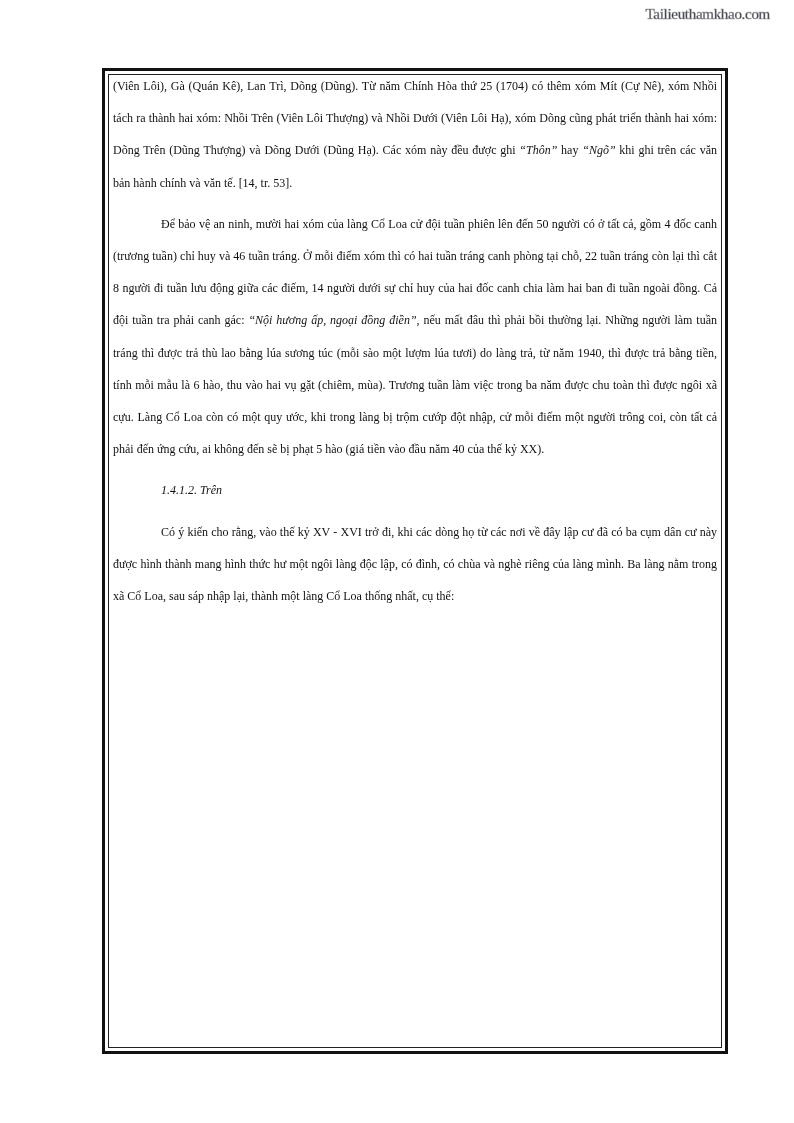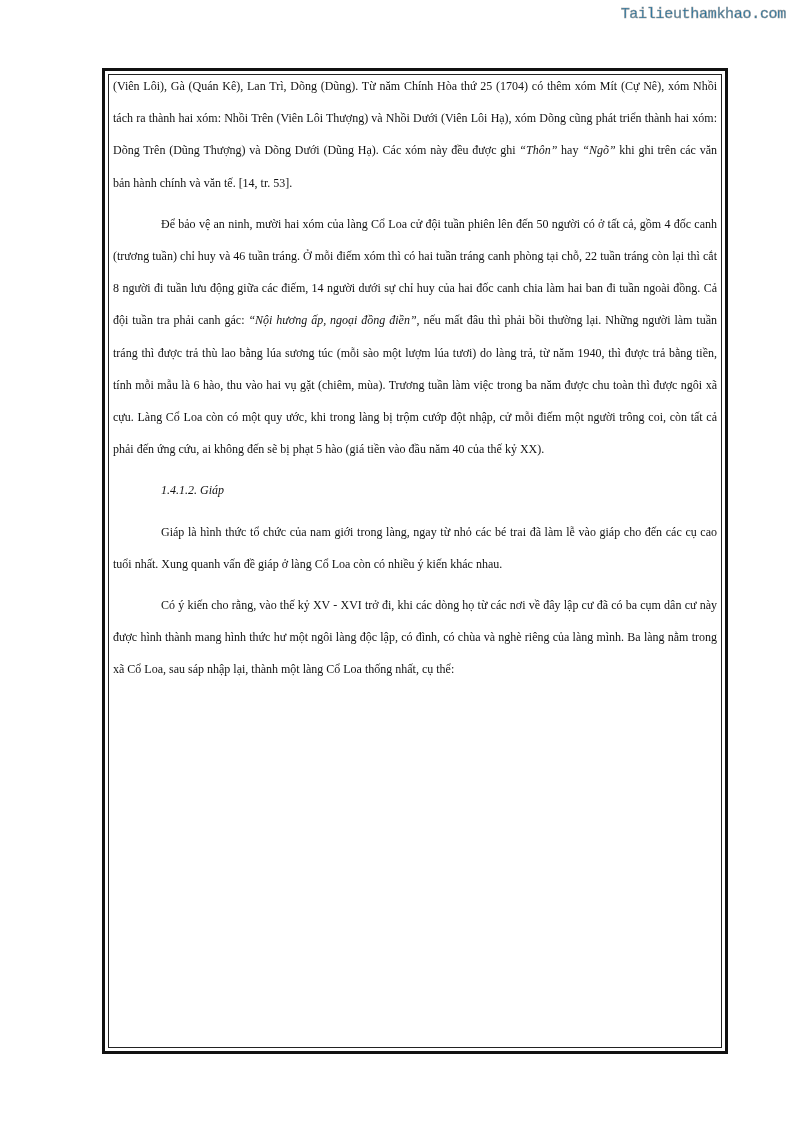--- a/index.html
+++ b/index.html
@@ -11,24 +11,24 @@
     width: 794px;
     height: 1123px;
     position: relative;
     overflow: hidden;
     font-family: "Liberation Serif", "DejaVu Serif", serif;
     color: #111111;
   }
   .watermark {
     position: absolute;
     top: 6px;
-    right: 8px;
-    font-family: Liberation Mono, monospace;
+    right: 24px;
+    font-family: Liberation Serif, serif;
     font-size: 15px;
-    color: #0369a1;
+    color: #0f172a;
     -webkit-text-stroke: 0.6px #9a9a9a;
     letter-spacing: -0.3px;
   }
   .frame-outer {
     position: absolute;
     left: 102px;
     top: 68px;
     width: 620px;
     height: 980px;
     border: 3px solid #111111;
@@ -74,20 +74,17 @@
   <div class="frame-inner"></div>
 </div>
 
 <div class="content">
   <p>
     <span>(Viên Lôi), Gà (Quán Kê), Lan Trì, Dõng (Dũng). Từ năm Chính Hòa thứ 25 (1704) có thêm xóm Mít (Cự Nê), xóm Nhồi tách ra thành hai xóm: Nhồi Trên (Viên Lôi Thượng) và Nhồi Dưới (Viên Lôi Hạ), xóm Dõng cũng phát triển thành hai xóm: Dõng Trên (Dũng Thượng) và Dõng Dưới (Dũng Hạ). Các xóm này đều được ghi </span><span class="it">“Thôn”</span><span> hay </span><span class="it">“Ngõ”</span><span> khi ghi trên các văn bản hành chính và văn tế. [14, tr. 53].</span>
   </p>
   <p class="indent">
     <span> Để bảo vệ an ninh, mười hai xóm của làng Cổ Loa cử đội tuần phiên lên đến 50 người có ở tất cả, gồm 4 đốc canh (trương tuần) chỉ huy và 46 tuần tráng. Ở mỗi điếm xóm thì có hai tuần tráng canh phòng tại chỗ, 22 tuần tráng còn lại thì cắt 8 người đi tuần lưu động giữa các điếm, 14 người dưới sự chỉ huy của hai đốc canh chia làm hai ban đi tuần ngoài đồng. Cả đội tuần tra phải canh gác: </span><span class="it">“Nội hương ấp, ngoại đồng điền”</span><span>, nếu mất đâu thì phải bồi thường lại. Những người làm tuần tráng thì được trả thù lao bằng lúa sương túc (mỗi sào một lượm lúa tươi) do làng trả, từ năm 1940, thì được trả bằng tiền, tính mỗi mẫu là 6 hào, thu vào hai vụ gặt (chiêm, mùa). Trương tuần làm việc trong ba năm được chu toàn thì được ngôi xã cựu. Làng Cổ Loa còn có một quy ước, khi trong làng bị trộm cướp đột nhập, cử mỗi điếm một người trông coi, còn tất cả phải đến ứng cứu, ai không đến sẽ bị phạt 5 hào (giá tiền vào đầu năm 40 của thế kỷ XX).</span>
   </p>
-  <p class="heading">1.4.1.2. Giáp</p>
-  <p class="indent">
-    <span>Giáp là hình thức tổ chức của nam giới trong làng, ngay từ nhỏ các bé trai đã làm lễ vào giáp cho đến các cụ cao tuổi nhất. Xung quanh vấn đề giáp ở làng Cổ Loa còn có nhiều ý kiến khác nhau.</span>
-  </p>
+  <p class="heading">1.4.1.2. Trên</p>
   <p class="indent">
     <span>Có ý kiến cho rằng, vào thế kỷ XV - XVI trở đi, khi các dòng họ từ các nơi về đây lập cư đã có ba cụm dân cư này được hình thành mang hình thức hư một ngôi làng độc lập, có đình, có chùa và nghè riêng của làng mình. Ba làng nằm trong xã Cổ Loa, sau sáp nhập lại, thành một làng Cổ Loa thống nhất, cụ thể:</span>
   </p>
 </div>
 
 </body></html>

